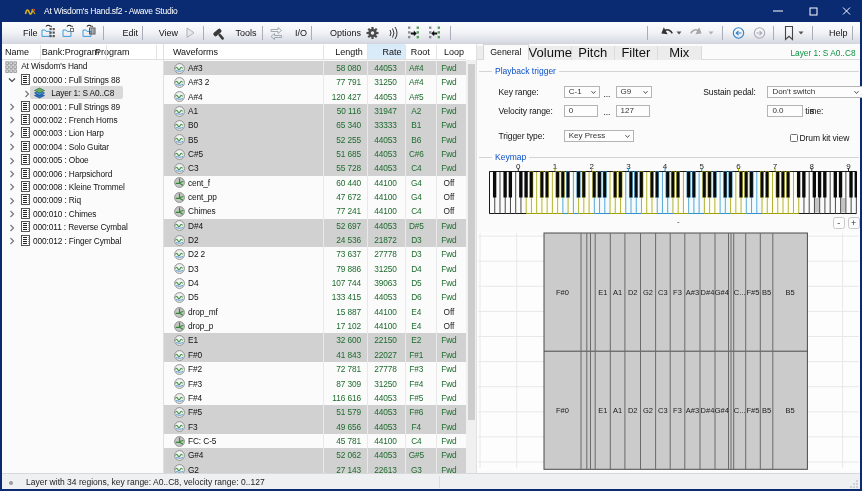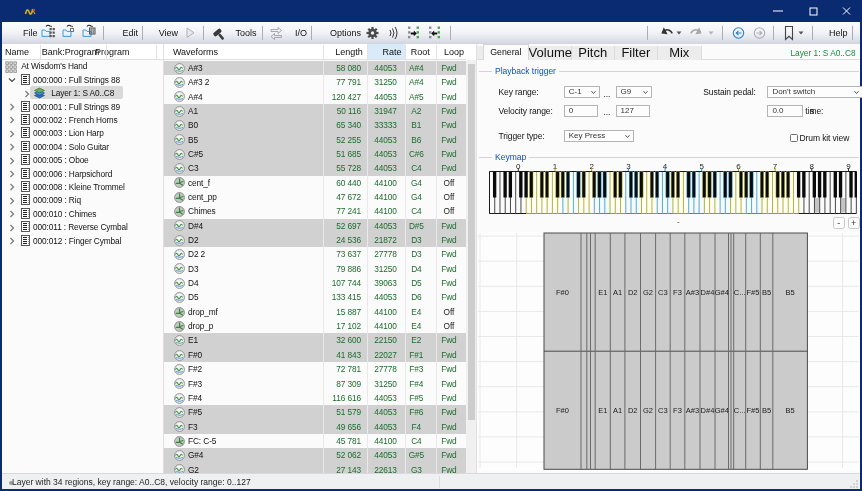--- a/index.html
+++ b/index.html
@@ -34,20 +34,21 @@
  font-size:13px;color:#111;text-align:center;line-height:14px}
 </style></head><body>
 <div id="win">
 
 <div id="title">
 <svg class="abs" style="left:22px;top:5px" width="13" height="13" viewBox="0 0 13 13">
         <path d="M1.5 9 C2.5 4,4 4,5 7 C6 10,7.5 10,8.5 5" stroke="#d8af1e" stroke-width="1.6" fill="none"></path>
         <path d="M8 4 l3 5" stroke="#caa018" stroke-width="1.2"></path>
         <circle cx="10" cy="5" r="1.2" fill="#b44"></circle>
       </svg>
+<div class="abs" style="left:42px;top:0;height:22px;line-height:22px">At Wisdom's Hand.sf2 - Awave Studio</div>
 <svg class="abs" style="left:764px;top:0" width="94" height="22" viewBox="0 0 94 22">
         <path d="M7 11 h10" stroke="#fff" stroke-width="1"></path>
         <rect x="44" y="8" width="7" height="7" fill="none" stroke="#fff" stroke-width="1"></rect>
         <path d="M77 7.5 l7 7 M84 7.5 l-7 7" stroke="#fff" stroke-width="1"></path>
       </svg>
 </div>
 <div id="toolbar">
 <div class="tbtxt" style="left:5.5px;width:30px">File</div>
 <div class="tbtxt" style="left:106.0px;width:30px">Edit</div>
 <div class="tbtxt" style="left:140.0px;width:36px">View</div>
@@ -1011,21 +1012,21 @@
       <text x="276.0" y="63.1" font-size="7.5" fill="#1a1a1a" text-anchor="middle" font-family="Liberation Sans">F#5</text>
       <text x="276.0" y="181.2" font-size="7.5" fill="#1a1a1a" text-anchor="middle" font-family="Liberation Sans">F#5</text>
       <text x="289.5" y="63.1" font-size="7.5" fill="#1a1a1a" text-anchor="middle" font-family="Liberation Sans">B5</text>
       <text x="289.5" y="181.2" font-size="7.5" fill="#1a1a1a" text-anchor="middle" font-family="Liberation Sans">B5</text>
       <text x="313.1" y="63.1" font-size="7.5" fill="#1a1a1a" text-anchor="middle" font-family="Liberation Sans">B5</text>
       <text x="313.1" y="181.2" font-size="7.5" fill="#1a1a1a" text-anchor="middle" font-family="Liberation Sans">B5</text>
     </svg>
 <div class="abs" style="left:474px;top:44px;width:1px;height:429px;background:#e0e0e0"></div>
 <div id="status">
 <div class="abs" style="left:7px;top:7px;width:4px;height:4px;border-radius:50%;background:#9a9a9a"></div>
-<div class="abs" style="left:10px;top:0">Layer with 34 regions, key range: A0..C8, velocity range: 0..127</div>
+<div class="abs" style="left:24px;top:0">Layer with 34 regions, key range: A0..C8, velocity range: 0..127</div>
 <div class="abs" style="left:437px;top:2px;width:1px;height:12px;background:#dcdcdc"></div>
 <svg class="abs" style="left:848px;top:6px" width="8" height="8" viewBox="0 0 8 8">
         <circle cx="7" cy="1" r="0.8" fill="#aaa"></circle>
         <circle cx="4" cy="4" r="0.8" fill="#aaa"></circle>
         <circle cx="7" cy="4" r="0.8" fill="#aaa"></circle>
         <circle cx="1" cy="7" r="0.8" fill="#aaa"></circle>
         <circle cx="4" cy="7" r="0.8" fill="#aaa"></circle>
         <circle cx="7" cy="7" r="0.8" fill="#aaa"></circle>
       </svg>
 </div>

